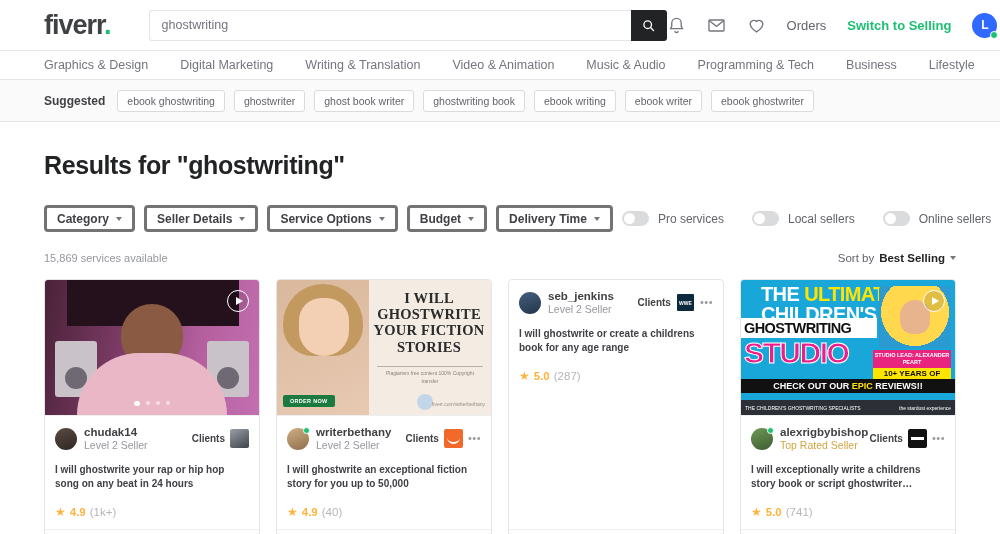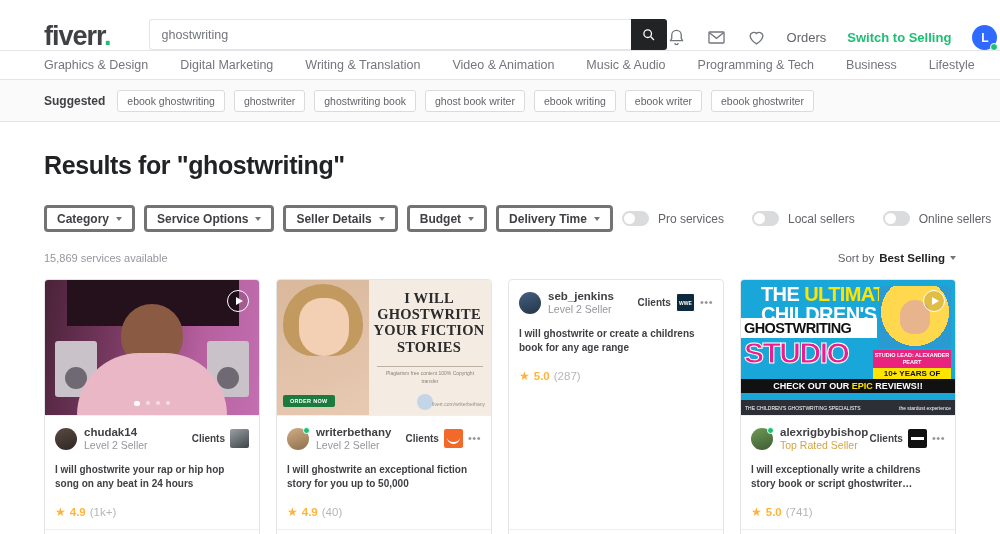--- a/index.html
+++ b/index.html
@@ -7,21 +7,21 @@
     width: 1000px; height: 534px;
     font-family: "Liberation Sans", sans-serif;
     background: #ffffff;
     color: #404145;
     overflow: hidden;
   }
 
   
   .header {
     height: 51px;
-    display: flex; align-items: flex-end;
+    display: flex; align-items: center;
     padding: 0 28px 0 44px;
     border-bottom: 1px solid #e4e5e7;
     background: #fff;
   }
   .logo {
     font-size: 27px; font-weight: 700; letter-spacing: -1px;
     color: #404145; position: relative; line-height: 1;
     margin-right: 38px; user-select: none;
   }
   .logo .dot { color: #1dbf73; }
@@ -298,42 +298,42 @@
   <span>Programming &amp; Tech</span>
   <span>Business</span>
   <span>Lifestyle</span>
 
 </div>
 
 <div class="suggested">
   <span class="lbl">Suggested</span>
   <span class="tag">ebook ghostwriting</span>
   <span class="tag">ghostwriter</span>
+  <span class="tag">ghost book writer</span>
   <span class="tag">ghostwriting book</span>
-  <span class="tag">ghost book writer</span>
   <span class="tag">ebook writing</span>
   <span class="tag">ebook writer</span>
   <span class="tag">ebook ghostwriter</span>
 </div>
 
 <div class="main">
 
   <div class="page-title">Results for "ghostwriting"</div>
 
   <div class="filterrow">
     <button class="fbtn">
       <span>Category</span>
       <i class="chev"></i>
     </button>
     <button class="fbtn">
-      <span>Service Options</span>
+      <span>Seller Details</span>
       <i class="chev"></i>
     </button>
     <button class="fbtn">
-      <span>Seller Details</span>
+      <span>Service Options</span>
       <i class="chev"></i>
     </button>
     <button class="fbtn">
       <span>Budget</span>
       <i class="chev"></i>
     </button>
     <button class="fbtn">
       <span>Delivery Time</span>
       <i class="chev"></i>
     </button>

